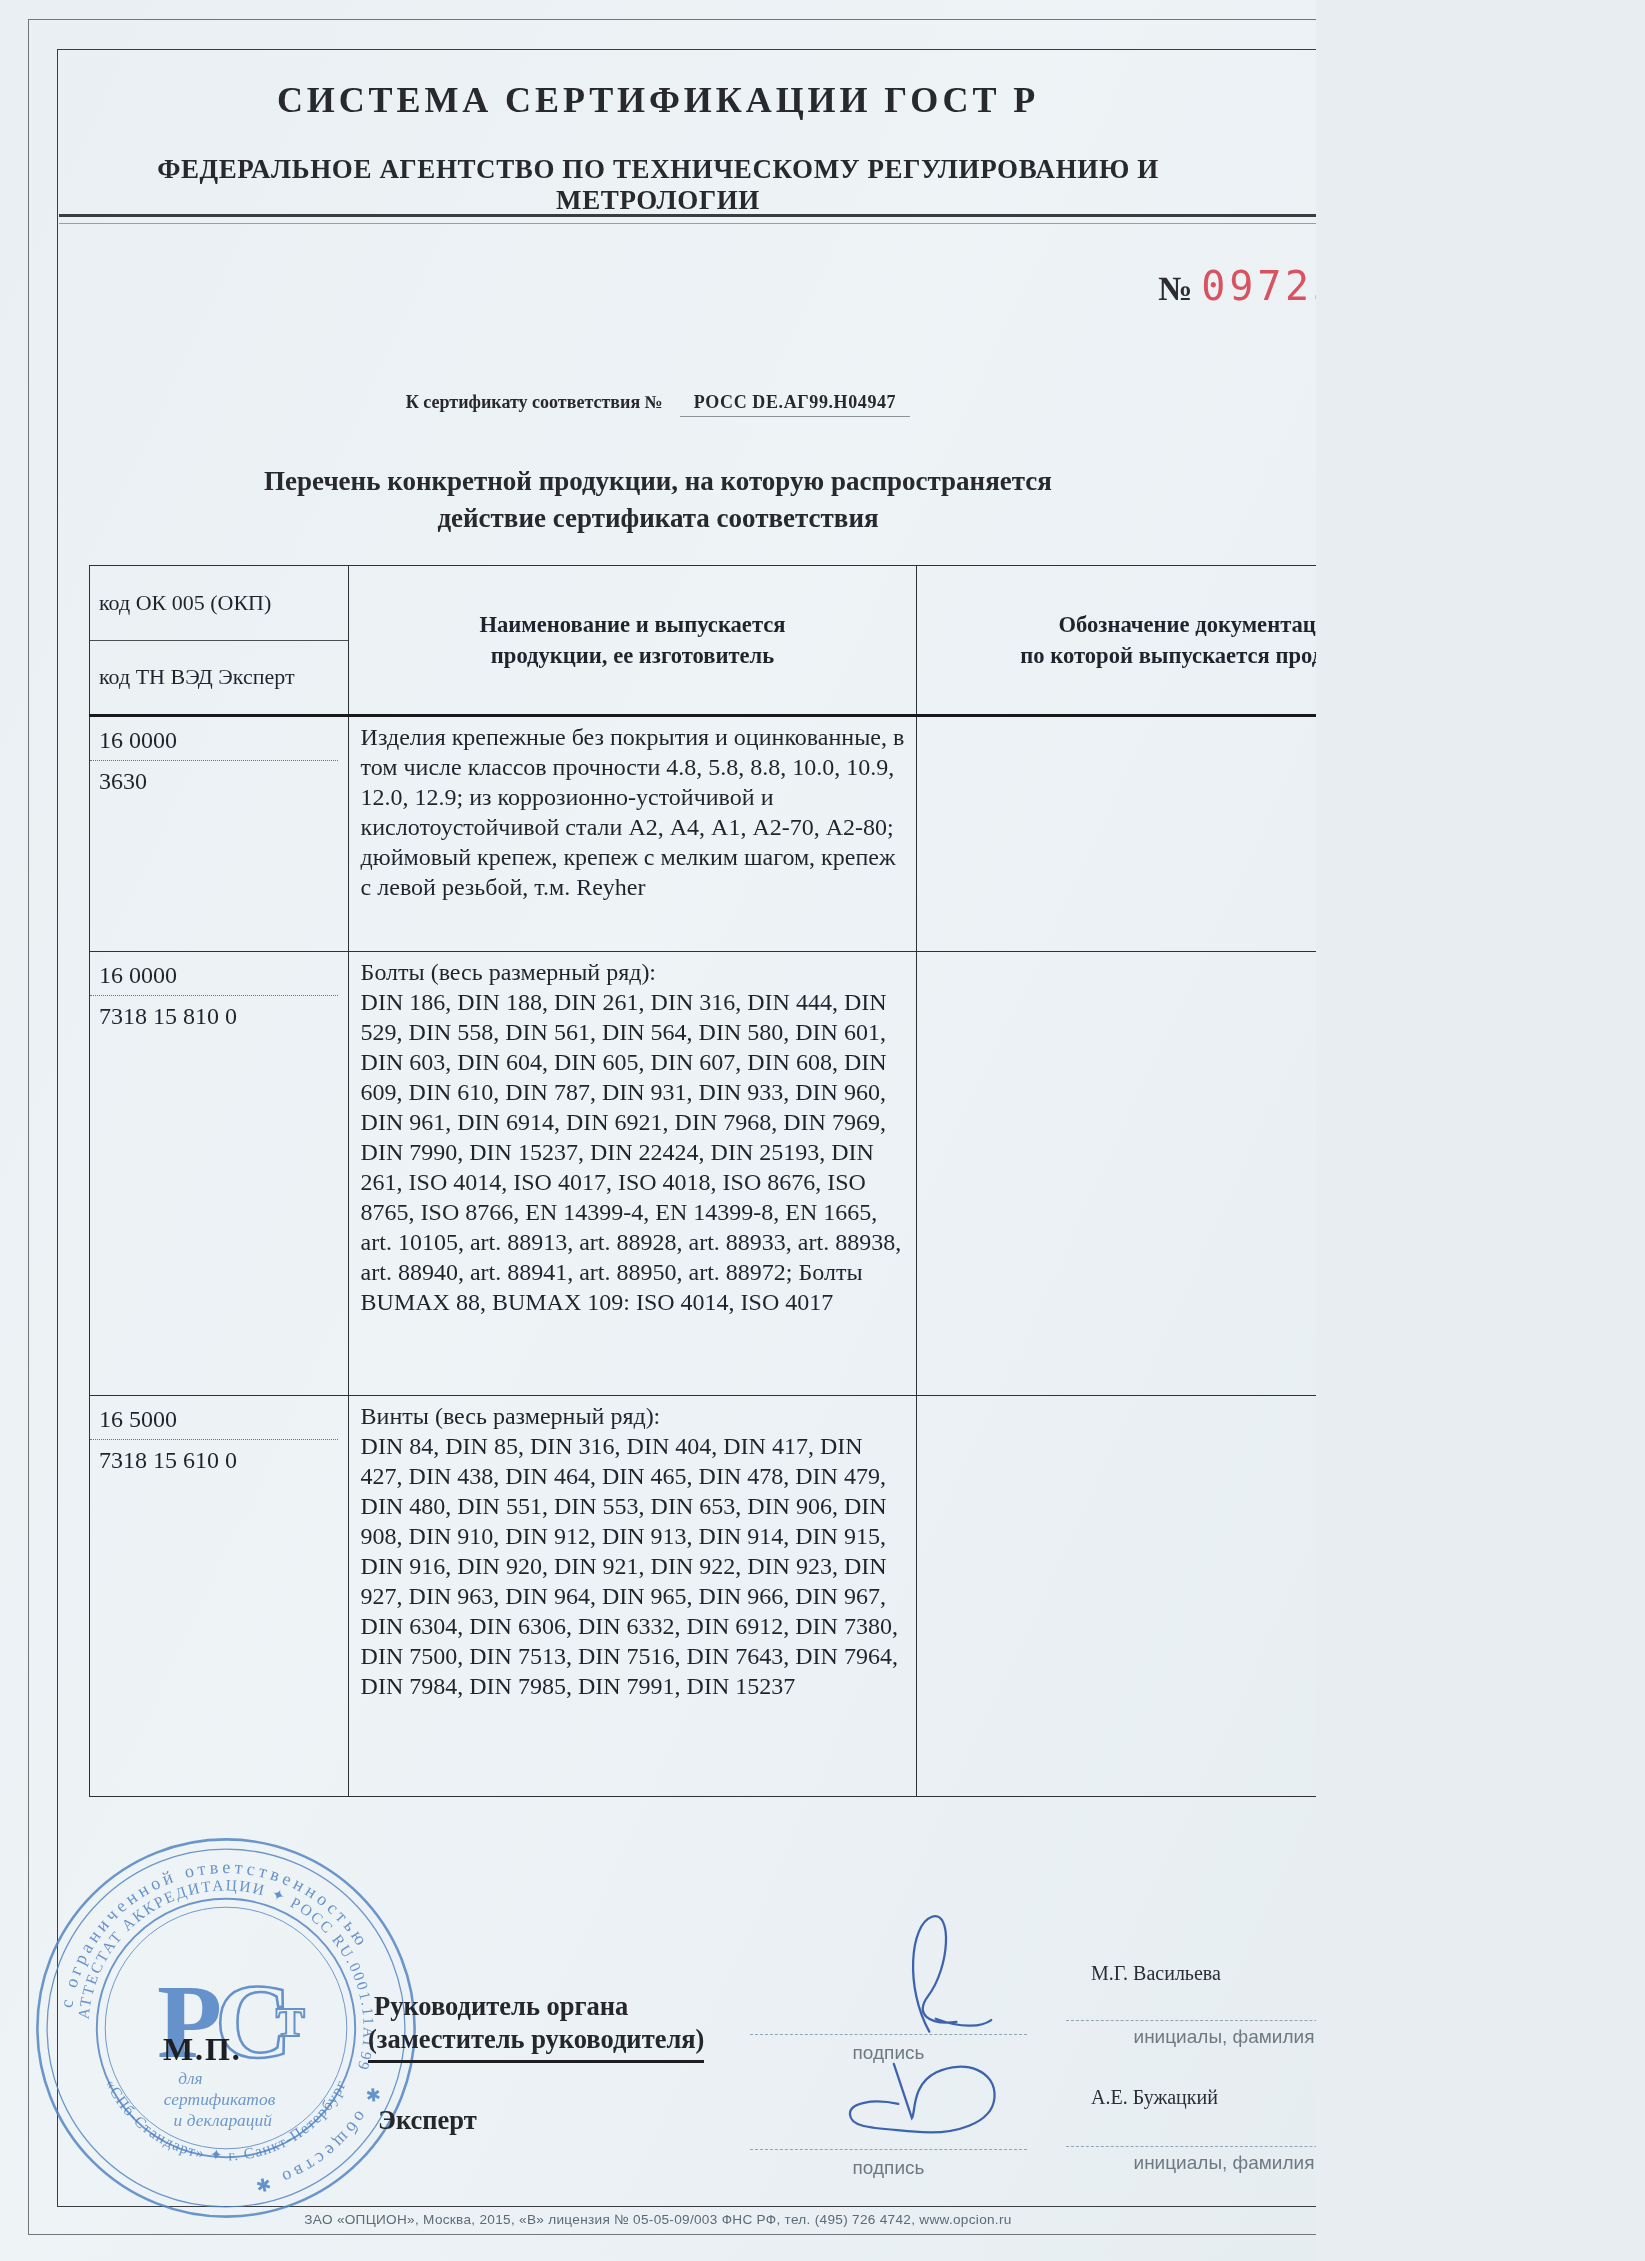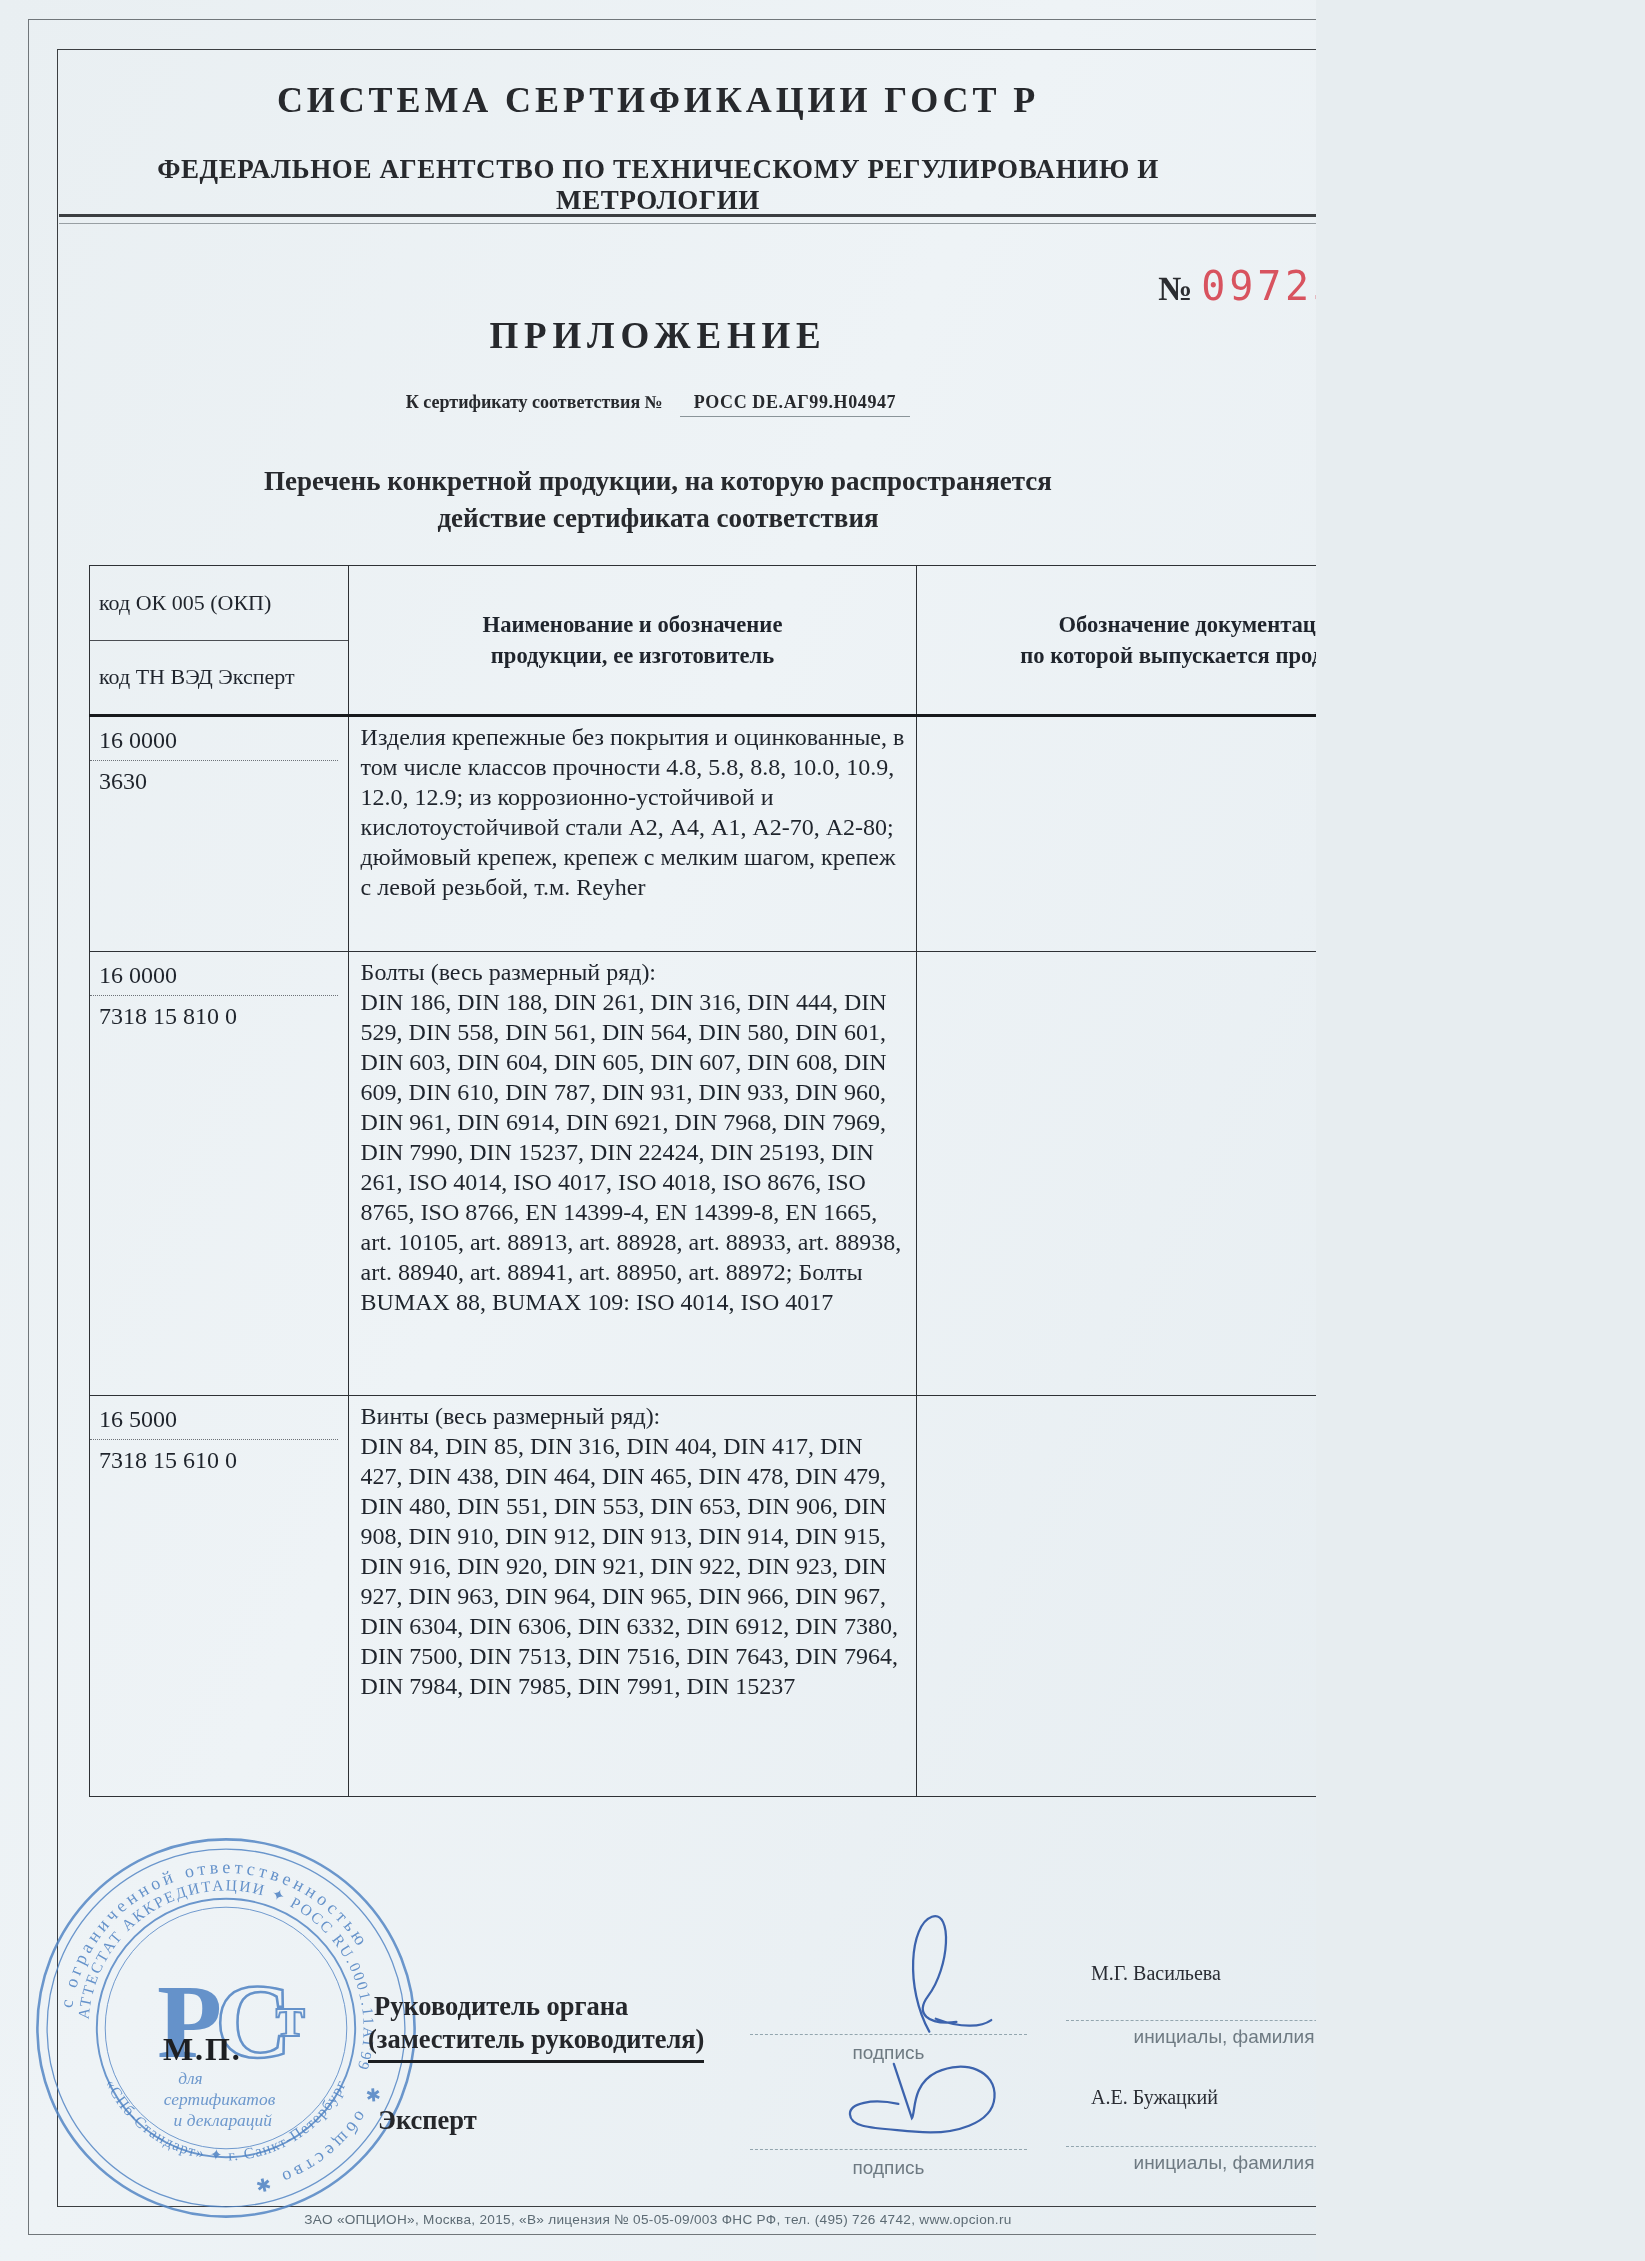--- a/index.html
+++ b/index.html
@@ -113,21 +113,20 @@
   <div class="h-system">СИСТЕМА СЕРТИФИКАЦИИ ГОСТ Р</div>
   <div class="h-agency">ФЕДЕРАЛЬНОЕ АГЕНТСТВО ПО ТЕХНИЧЕСКОМУ РЕГУЛИРОВАНИЮ И МЕТРОЛОГИИ</div>
   <div class="header-sep-thick"></div>
   <div class="header-sep-thin"></div>
 
   <div class="form-number">
     <span class="no-sign">№</span>
     <span class="digits">0972383</span>
   </div>
 
-  <div class="doc-title">ПРИЛОЖЕНИЕ</div>
 
   <div class="cert-line">
     <span>К сертификату соответствия №</span><span class="cert-value">РОСС DE.АГ99.Н04947</span>
   </div>
 
   <div class="purpose-1">Перечень конкретной продукции,  на которую распространяется</div>
   <div class="purpose-2">действие сертификата соответствия</div>
 
   <table class="products">
     <colgroup>
@@ -138,21 +137,21 @@
     <tbody>
         <tr class="head">
       <td>
         <div class="codes-head">
           <div class="top">код ОК 005 (ОКП)</div>
           <div class="bot">код ТН ВЭД Эксперт</div>
         </div>
       </td>
       <td>
         <div class="col-head">
-          <span>Наименование и обозначение</span>
+          <span>Наименование и выпускается</span>
           <span>продукции, ее изготовитель</span>
         </div>
       </td>
       <td>
         <div class="col-head">
           <span>Обозначение документации,</span>
           <span>по которой выпускается продукция</span>
         </div>
       </td>
     </tr>

